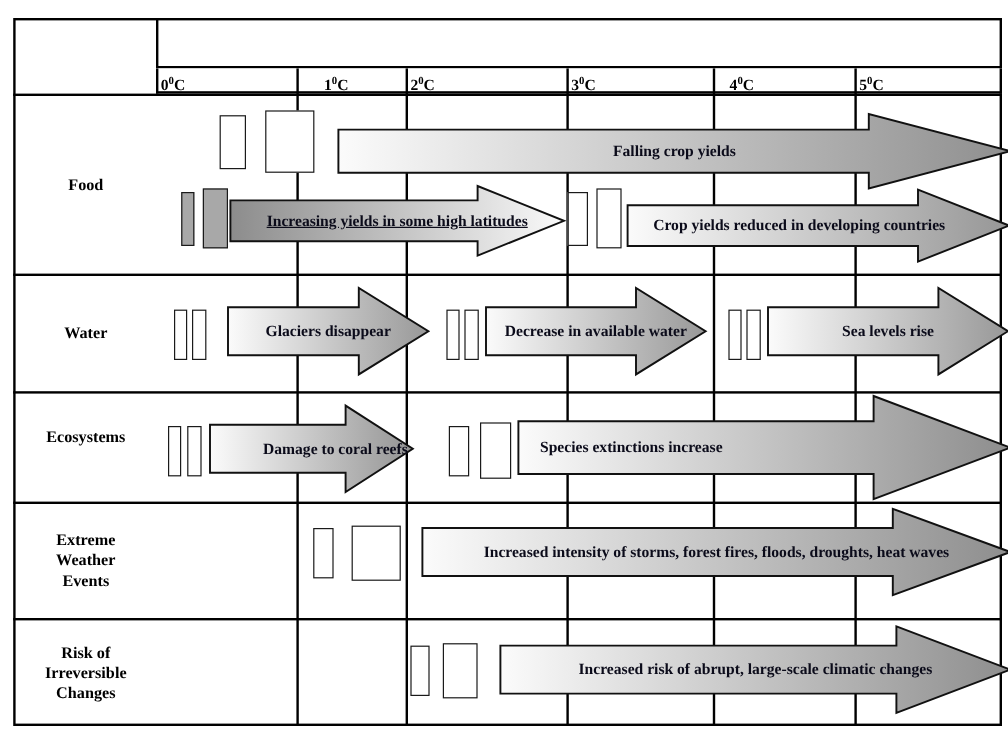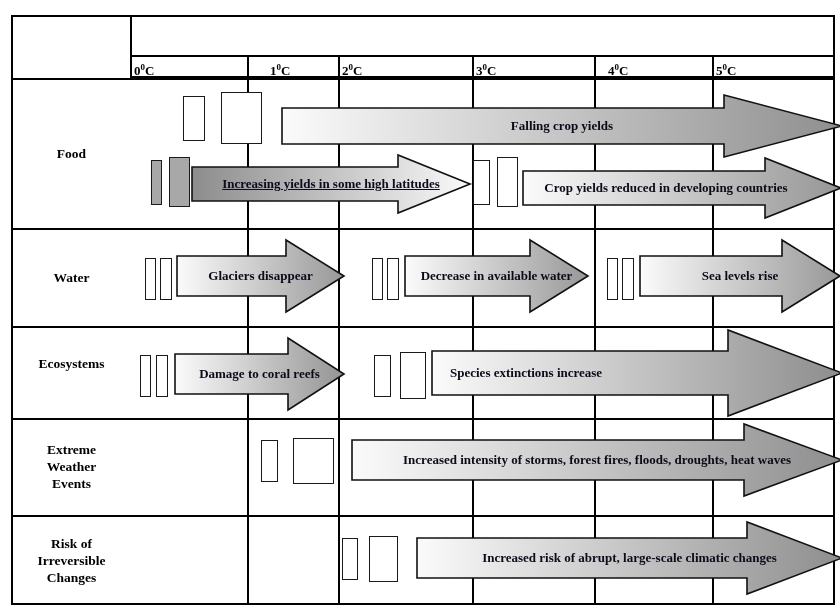--- a/index.html
+++ b/index.html
@@ -244,21 +244,21 @@
           <defs>
             <linearGradient id="g2" x1="0" y1="0" x2="1" y2="0">
               <stop offset="0%" stop-color="#fbfbfb"></stop>
               <stop offset="100%" stop-color="#969696"></stop>
             </linearGradient>
           </defs>
           <polygon points="0.0,13.0 242.0,13.0 242.0,0.0 318.0,30.0 242.0,60.0 242.0,47.0 0.0,47.0" fill="url(#g2)" stroke="#111111" stroke-width="1.6" stroke-linejoin="miter"></polygon>
         </svg>
         <div class="atext ctr" style="padding-right: 47px;">Crop yields reduced in developing countries</div>
       </div>
-      <div class="arrow" style="left: 177px; top: 240px; width: 167px; height: 72px;">
+      <div class="arrow" style="left: 190px; top: 240px; width: 167px; height: 72px;">
         <svg width="167" height="72" viewBox="0 0 167 72">
           <defs>
             <linearGradient id="g3" x1="0" y1="0" x2="1" y2="0">
               <stop offset="0%" stop-color="#fbfbfb"></stop>
               <stop offset="100%" stop-color="#989898"></stop>
             </linearGradient>
           </defs>
           <polygon points="0.0,16.0 109.0,16.0 109.0,0.0 167.0,36.0 109.0,72.0 109.0,56.0 0.0,56.0" fill="url(#g3)" stroke="#111111" stroke-width="1.6" stroke-linejoin="miter"></polygon>
         </svg>
         <div class="atext ctr" style="padding-right: 36px;">Glaciers disappear</div>
@@ -290,21 +290,21 @@
       <div class="arrow" style="left: 175px; top: 338px; width: 169px; height: 72px;">
         <svg width="169" height="72" viewBox="0 0 169 72">
           <defs>
             <linearGradient id="g6" x1="0" y1="0" x2="1" y2="0">
               <stop offset="0%" stop-color="#fbfbfb"></stop>
               <stop offset="100%" stop-color="#949494"></stop>
             </linearGradient>
           </defs>
           <polygon points="0.0,16.0 113.0,16.0 113.0,0.0 169.0,36.0 113.0,72.0 113.0,56.0 0.0,56.0" fill="url(#g6)" stroke="#111111" stroke-width="1.6" stroke-linejoin="miter"></polygon>
         </svg>
-        <div class="atext ctr" style="padding-right: 35px;">Damage to coral reefs</div>
+        <div class="atext ctr" style="padding-right: 35px; padding-left: 20px;">Damage to coral reefs</div>
       </div>
       <div class="arrow" style="left: 432px; top: 330px; width: 410px; height: 86px;">
         <svg width="410" height="86" viewBox="0 0 410 86">
           <defs>
             <linearGradient id="g7" x1="0" y1="0" x2="1" y2="0">
               <stop offset="0%" stop-color="#fbfbfb"></stop>
               <stop offset="100%" stop-color="#8d8d8d"></stop>
             </linearGradient>
           </defs>
           <polygon points="0.0,21.0 296.0,21.0 296.0,0.0 410.0,43.0 296.0,86.0 296.0,65.0 0.0,65.0" fill="url(#g7)" stroke="#111111" stroke-width="1.6" stroke-linejoin="miter"></polygon>

